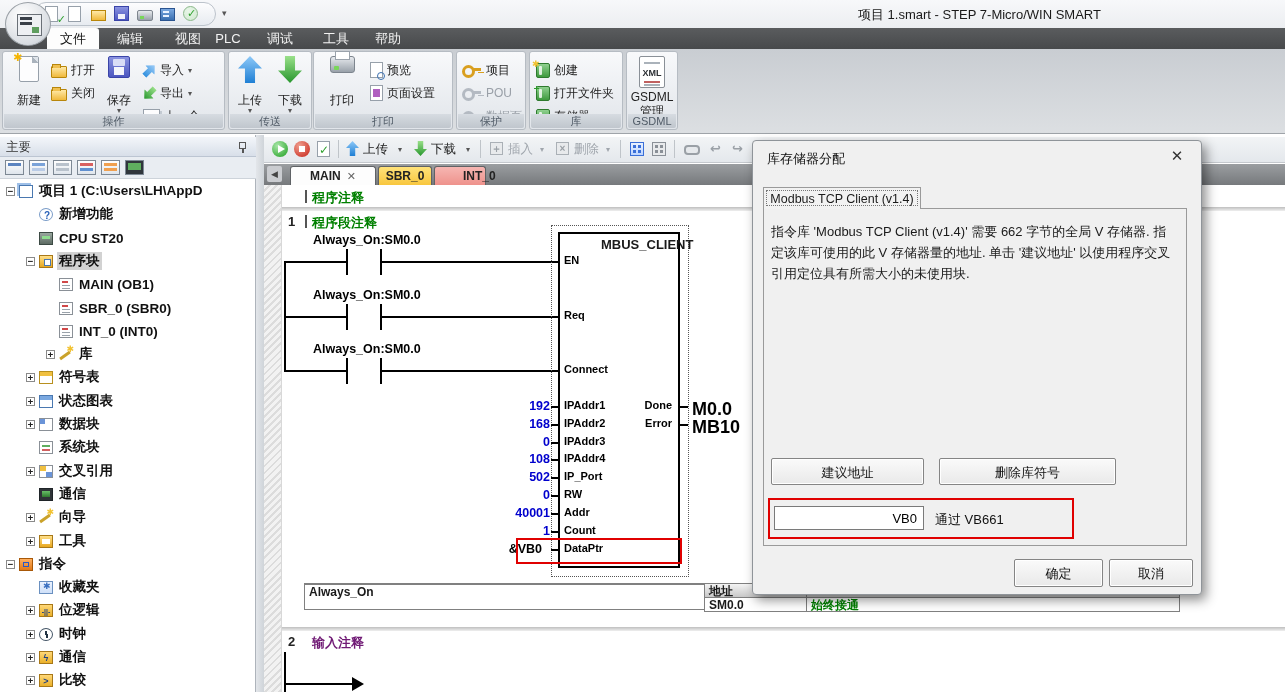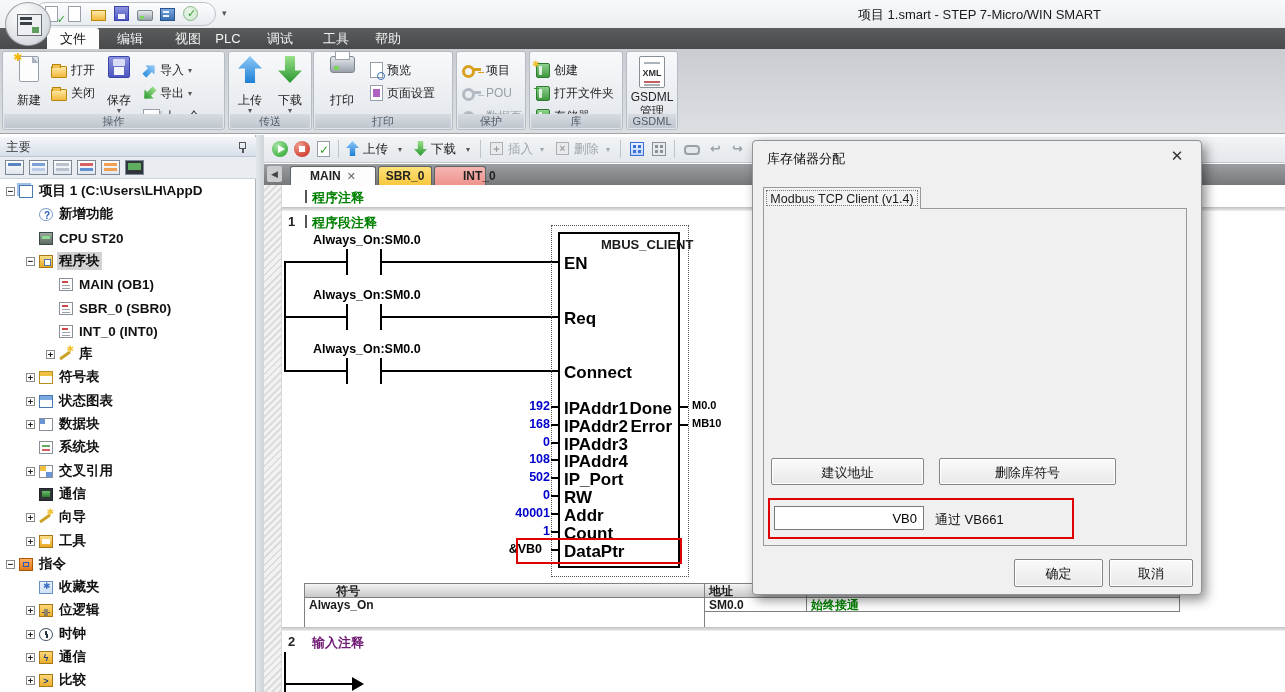--- a/index.html
+++ b/index.html
@@ -162,25 +162,25 @@
   .tabnav{position:absolute;left:3px;top:3px;width:15px;height:16px;background:#caccd0;border-radius:2px;color:#444;font-size:9px;line-height:16px;text-align:center;}
   #ladder{left:264px;top:185px;width:1021px;height:507px;background:#fff;overflow:hidden;}
   #hatch{left:264px;top:185px;width:18px;height:507px;background:repeating-linear-gradient(135deg,#f2f2f2 0 3px,#dcdcdc 3px 5px);border-right:1px solid #d8d8d8;box-sizing:border-box;}
   .grn{color:#008000;font-weight:bold;font-size:13px;white-space:nowrap;}
   .gry{color:#701a75;font-weight:bold;font-size:13px;white-space:nowrap;}
   .netnum{font-weight:bold;font-size:13px;color:#222;}
   .cbar{position:absolute;width:2px;height:13px;background:#555;}
   .hdiv{position:absolute;height:4px;background:linear-gradient(#bfbfbf,#efefef);}
   .wire{position:absolute;background:#000;}
   .clabel{position:absolute;font-weight:bold;font-size:12.5px;color:#000;white-space:nowrap;}
-  .pinname{position:absolute;font-weight:bold;font-size:17px;color:#000;white-space:nowrap;}
+  .pinname{position:absolute;font-weight:bold;font-size:11px;color:#000;white-space:nowrap;}
   .pinval{position:absolute;font-weight:bold;font-size:12.5px;text-align:right;white-space:nowrap;}
   .pinval.blue{color:#0000cd;}
   .pinval.dark{color:#000;}
-  .outval{position:absolute;font-weight:bold;font-size:11px;color:#000;white-space:nowrap;}
+  .outval{position:absolute;font-weight:bold;font-size:18px;color:#000;white-space:nowrap;}
   .redrect{position:absolute;border:2px solid #e00000;box-sizing:border-box;}
   
   .stcell{position:absolute;box-sizing:border-box;border:1px solid #808080;font-weight:bold;font-size:12px;padding:0 4px;line-height:14px;}
   .sthead{background:linear-gradient(#f4f4f4,#c8c8c8);}
   .strow{background:#fff;}
   
   #dialog{left:752px;top:140px;width:450px;height:455px;background:#f0f0f0;border:1px solid #8f9499;border-radius:4px;
           box-shadow:4px 5px 12px rgba(0,0,0,.45);z-index:50;box-sizing:border-box;}
   #dlg-title{position:absolute;left:14px;top:9px;font-size:13px;color:#111;}
   #dlg-close{position:absolute;right:14px;top:6px;font-size:15px;color:#333;width:20px;text-align:center;}
@@ -582,36 +582,37 @@
     <span class="pinname" style="left: 600px; top: 417px; width: 72px; text-align: right; position: absolute;">Error</span>
     <span class="outval" style="left: 692px; top: 417px; position: absolute;">MB10</span>
     <div style="position: absolute; left: 680px; top: 424px; width: 8px; height: 2px; background: rgb(0, 0, 0);"></div>
   </div>
 
 <div class="abs redrect" style="left:516px;top:538px;width:166px;height:26px;"></div>
 
 <div class="abs stcell sthead" style="left:304px;top:583px;width:401px;height:15px;padding-left:31px;">符号</div>
 <div class="abs stcell sthead" style="left:704px;top:583px;width:103px;height:15px;">地址</div>
 <div class="abs stcell sthead" style="left:806px;top:583px;width:374px;height:15px;"></div>
-<div class="abs stcell strow" style="left:304px;top:597px;width:401px;height:33px;">Always_On</div>
+<div class="abs stcell strow" style="left:304px;top:584px;width:401px;height:26px;">Always_On</div>
 <div class="abs stcell strow" style="left:704px;top:597px;width:103px;height:15px;">SM0.0</div>
 <div class="abs stcell strow" style="left:806px;top:597px;width:374px;height:15px;color:#008000;">始终接通</div>
 
 <div class="abs hdiv" style="left:282px;top:627px;width:1003px;"></div>
 <div class="abs netnum" style="left:288px;top:634px;">2</div>
 <div class="abs gry" style="left:312px;top:634px;">输入注释</div>
 <div class="abs wire" style="left:284px;top:652px;width:2px;height:40px;"></div>
 <div class="abs wire" style="left:285px;top:683px;width:68px;height:2px;"></div>
 <div class="abs" style="left:352px;top:677px;width:0;height:0;border-left:12px solid #000;border-top:7px solid transparent;border-bottom:7px solid transparent;"></div>
 
 <div class="abs" id="dialog">
   <div id="dlg-title">库存储器分配</div>
   <div id="dlg-close">✕</div>
   <div id="dlg-tab">Modbus TCP Client (v1.4)</div>
   <div id="dlg-page"></div>
+  <div id="dlg-body">指令库 'Modbus TCP Client (v1.4)' 需要 662 字节的全局 V 存储器. 指定该库可使用的此 V 存储器量的地址. 单击 '建议地址' 以使用程序交叉引用定位具有所需大小的未使用块.</div>
   <div class="dbtn" style="left:18px;top:317px;width:153px;height:27px;line-height:27px;">建议地址</div>
   <div class="dbtn" style="left:186px;top:317px;width:177px;height:27px;line-height:27px;">删除库符号</div>
   <div id="dlg-redrect"></div>
   <input id="dlg-input" value="VB0" style="">
   <div id="dlg-range">通过 VB661</div>
   <div class="dbtn" style="left:261px;top:418px;width:89px;height:28px;line-height:28px;">确定</div>
   <div class="dbtn" style="left:356px;top:418px;width:84px;height:28px;line-height:28px;">取消</div>
 </div>
 
 </body></html>

